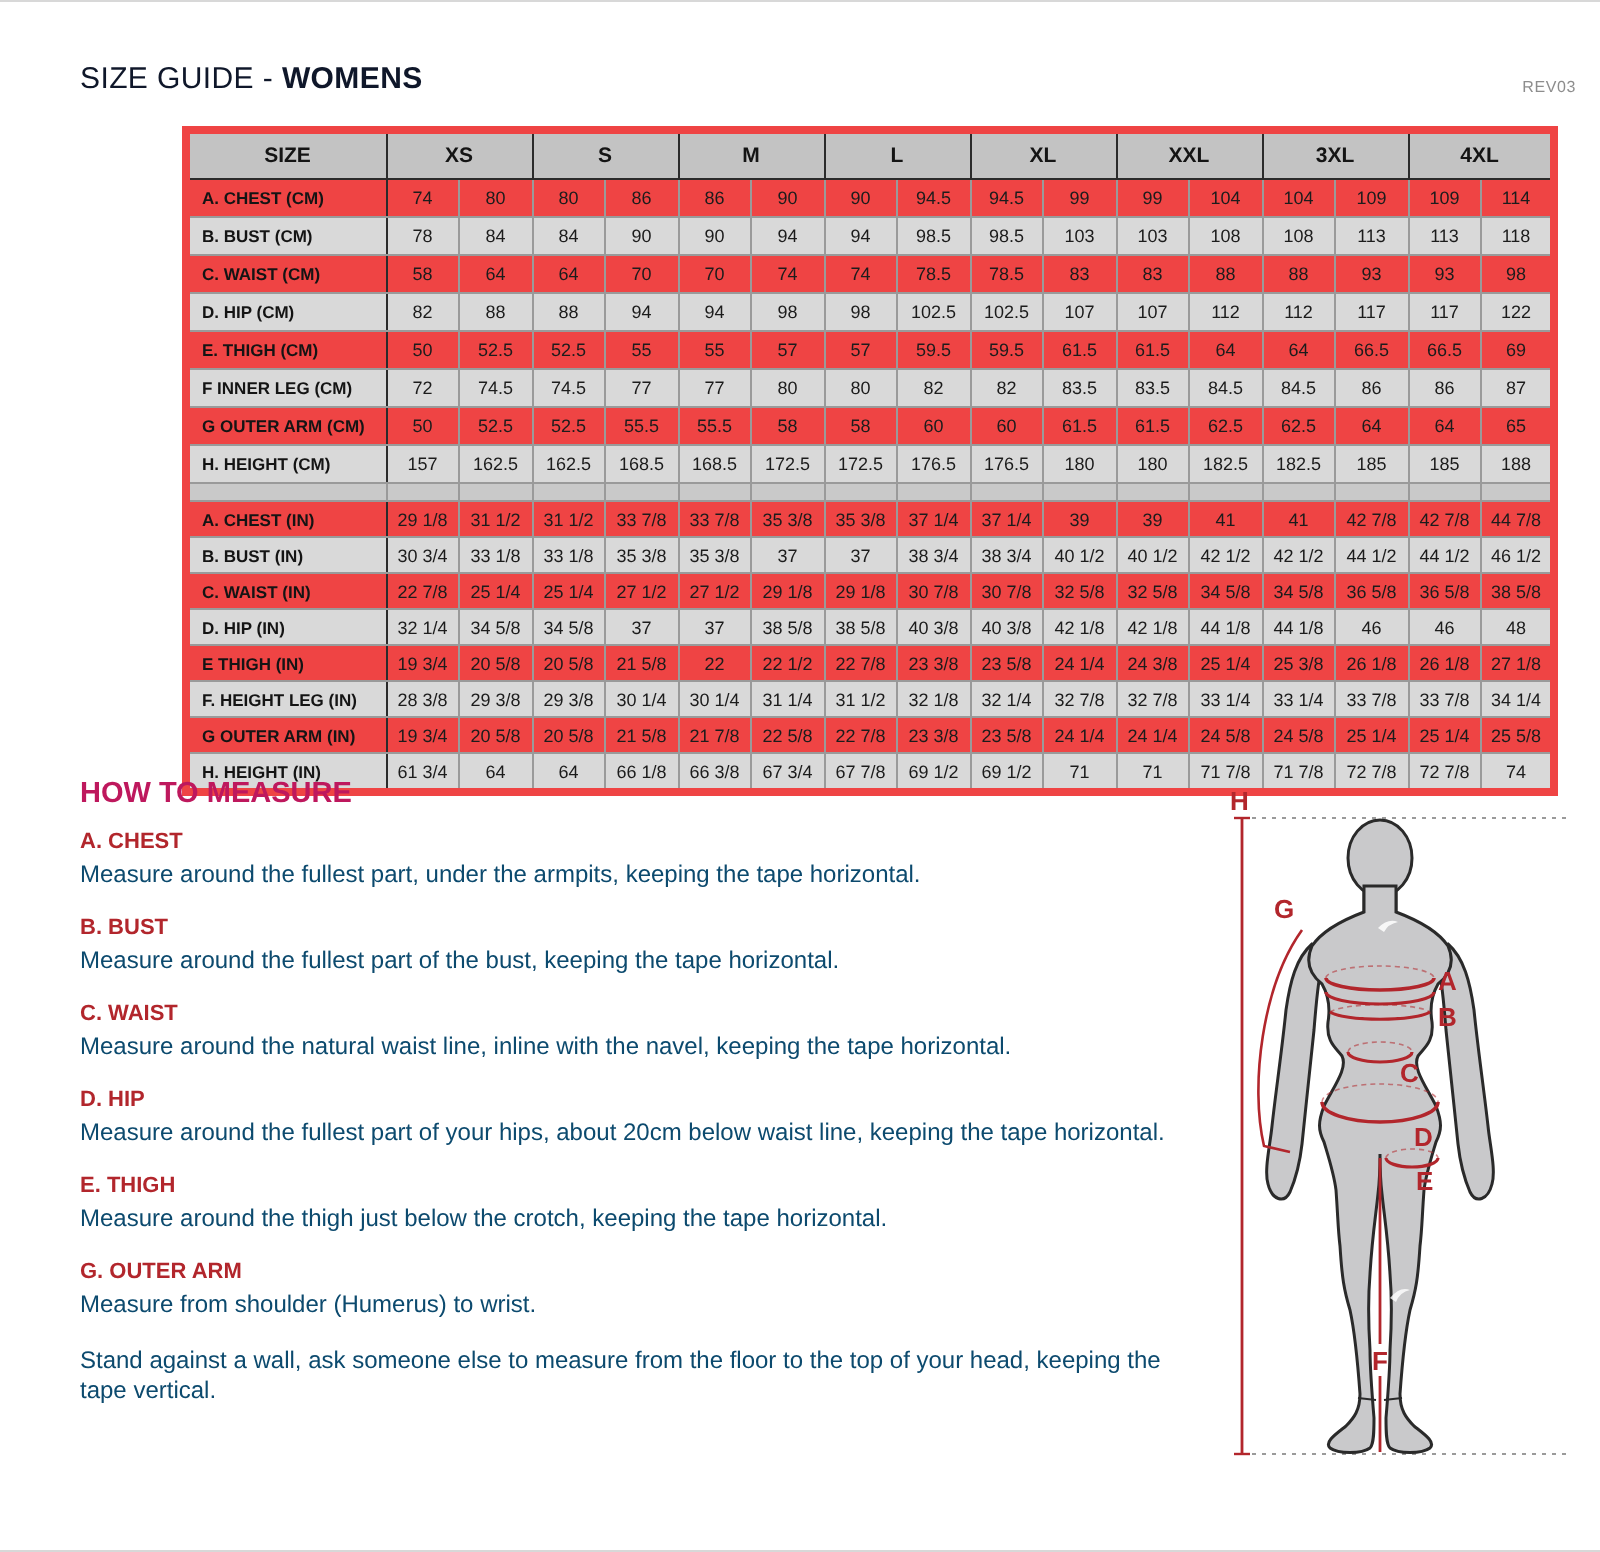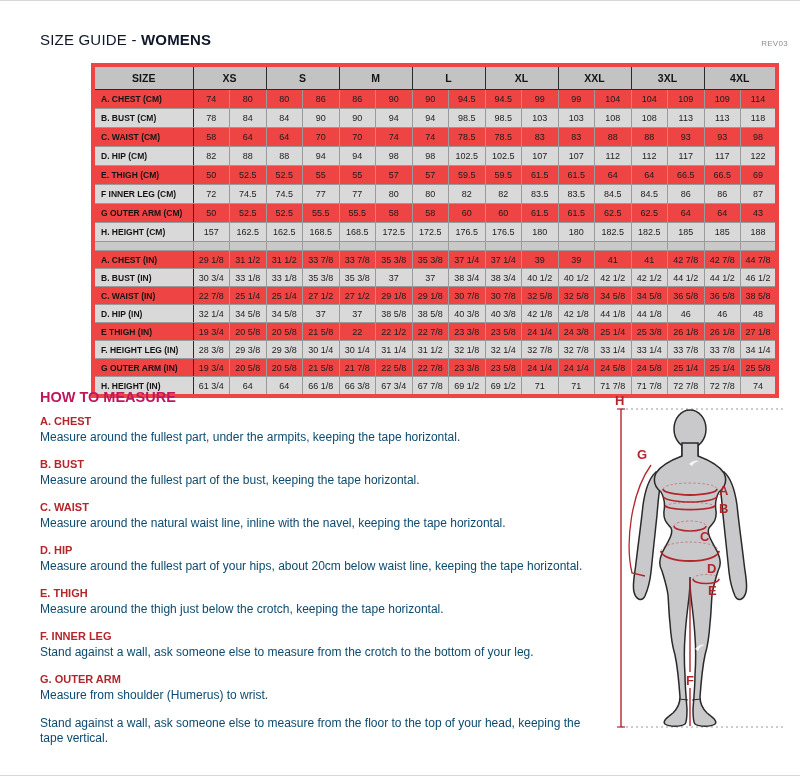--- a/index.html
+++ b/index.html
@@ -221,21 +221,21 @@
           <td>58</td>
           <td>58</td>
           <td>60</td>
           <td>60</td>
           <td>61.5</td>
           <td>61.5</td>
           <td>62.5</td>
           <td>62.5</td>
           <td>64</td>
           <td>64</td>
-          <td>43</td>
+          <td>65</td>
         </tr>
         <tr class="cm stripe">
           <th class="rowlabel">H. HEIGHT (CM)</th>
           <td>157</td>
           <td>162.5</td>
           <td>162.5</td>
           <td>168.5</td>
           <td>168.5</td>
           <td>172.5</td>
           <td>172.5</td>
@@ -437,24 +437,20 @@
         <div class="htm-label">C. WAIST</div>
         <div class="htm-text">Measure around the natural waist line, inline with the navel, keeping the tape horizontal.</div>
       </div>
       <div class="htm-item">
         <div class="htm-label">D. HIP</div>
         <div class="htm-text">Measure around the fullest part of your hips, about 20cm below waist line, keeping the tape horizontal.</div>
       </div>
       <div class="htm-item">
         <div class="htm-label">E. THIGH</div>
         <div class="htm-text">Measure around the thigh just below the crotch, keeping the tape horizontal.</div>
-      </div>
-      <div class="htm-item">
-        <div class="htm-label">F. INNER LEG</div>
-        <div class="htm-text">Stand against a wall, ask someone else to measure from the crotch to the bottom of your leg.</div>
       </div>
       <div class="htm-item">
         <div class="htm-label">G. OUTER ARM</div>
         <div class="htm-text">Measure from shoulder (Humerus) to wrist.</div>
       </div>
       <div class="htm-item">
         <div class="htm-text">Stand against a wall, ask someone else to measure from the floor to the top of your head, keeping the tape vertical.</div>
       </div>
     </div>
 

